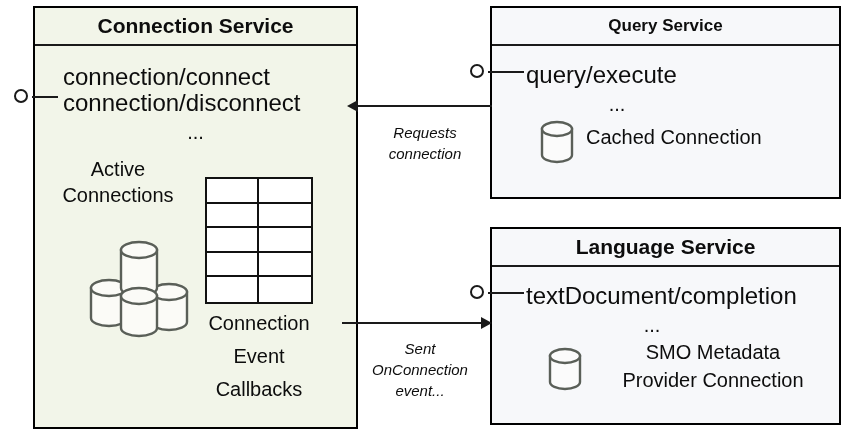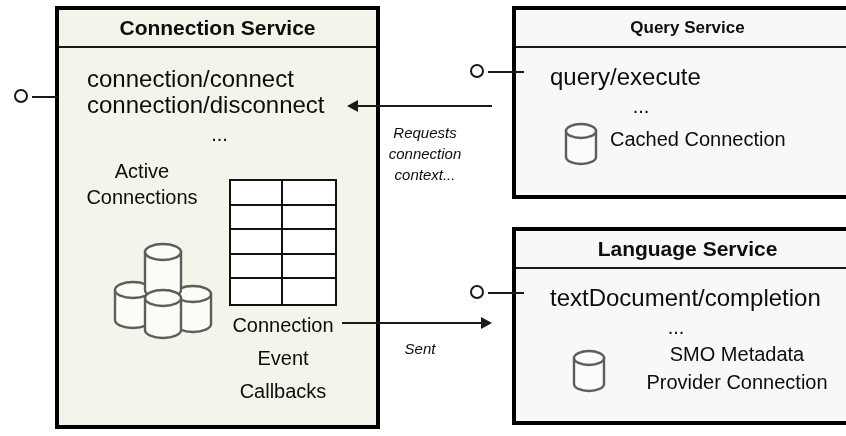--- a/index.html
+++ b/index.html
@@ -14,23 +14,22 @@
   #canvas {
     position: relative;
     width: 846px;
     height: 436px;
     background: #ffffff;
     overflow: hidden;
   }
   
   .component {
     position: absolute;
-    border: 4px solid #000000;
-    box-sizing: border-box;
-    margin-left: 22px;
+    border: 2px solid #000000;
+    box-sizing: border-box;
   }
   .component .hdr {
     border-bottom: 2px solid #1a1a1a;
     text-align: center;
     font-weight: bold;
     color: #0d0d0d;
     box-sizing: border-box;
     display: flex;
     align-items: center;
     justify-content: center;
@@ -260,25 +259,26 @@
     <div class="stem" style="width:36px;"></div>
     <div class="ball"></div>
   </div>
 
   <div>
     <div class="arrow-line" style="left:358px; top:105px; width:134px;"></div>
     <div class="arrow-head left" style="left:347px; top:100px;"></div>
     <div class="arrow-label" style="left:360px; top:122px;">
       <div>Requests</div>
       <div>connection</div>
-      <div>context...</div>
     </div>
   </div>
 
   <div>
     <div class="arrow-line" style="left:342px; top:322px; width:139px;"></div>
     <div class="arrow-head right" style="left:481px; top:317px;"></div>
     <div class="arrow-label" style="left:355px; top:338px;">
       <div>Sent</div>
+      <div>OnConnection</div>
+      <div>event...</div>
     </div>
   </div>
 
 </div>
 
 </body></html>

